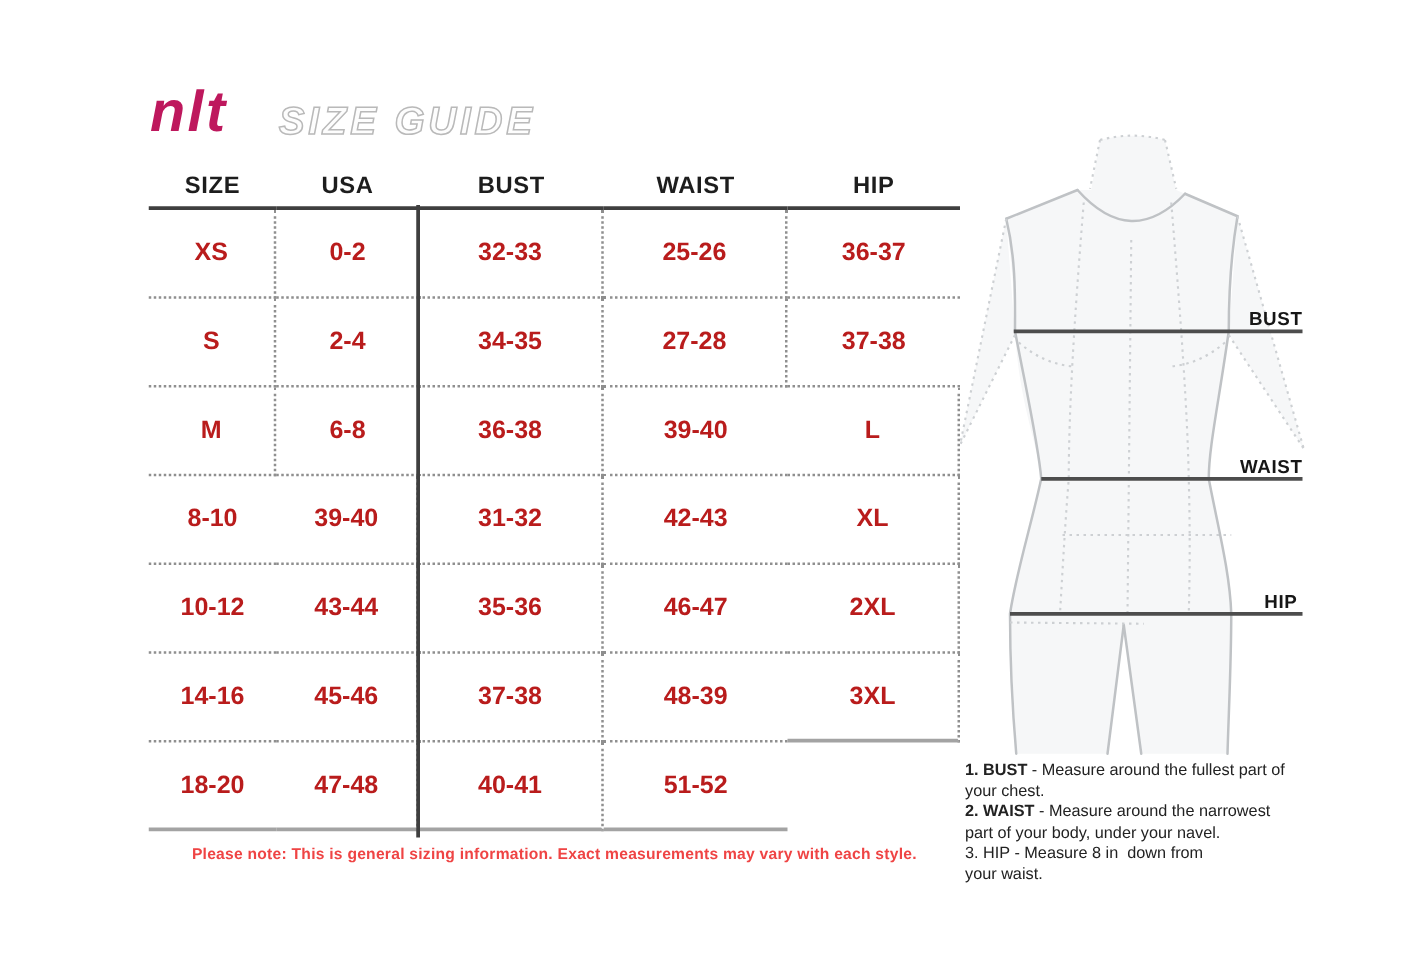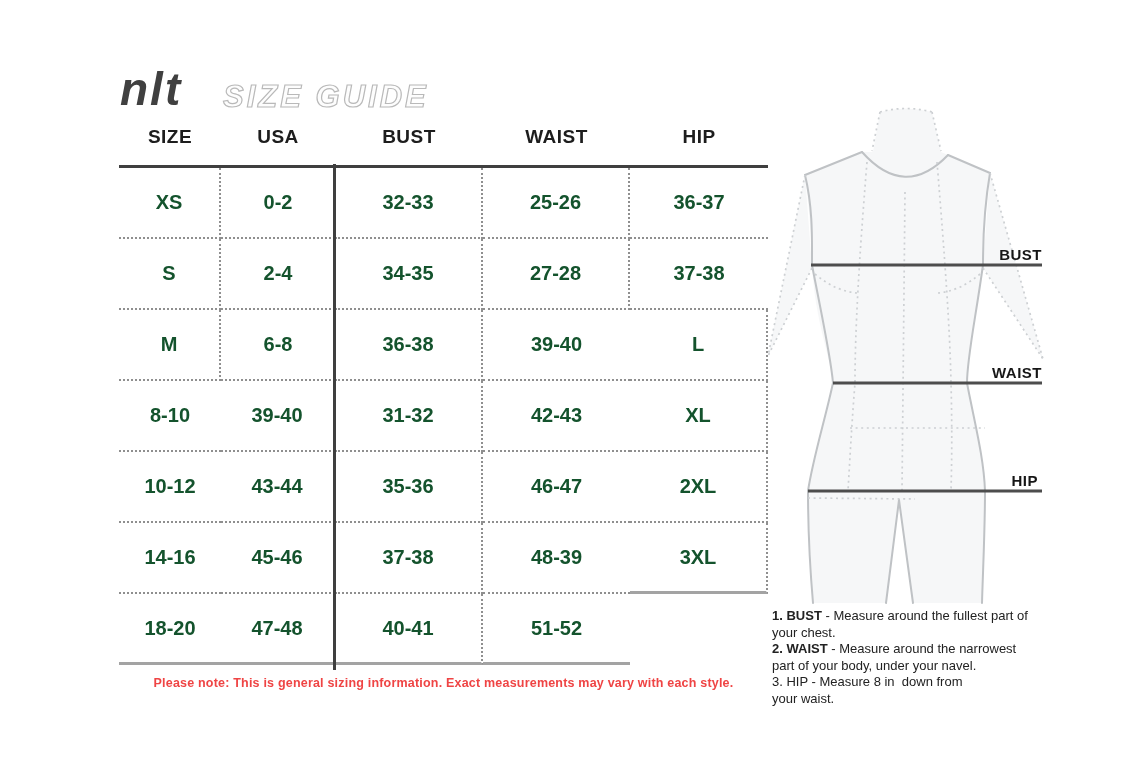--- a/index.html
+++ b/index.html
@@ -2,41 +2,41 @@
 <html><head>
 <meta charset="utf-8">
 <style>
   html,body{margin:0;padding:0;background:#ffffff;}
   .canvas{
     position:relative;width:1122px;height:782px;background:#ffffff;
     font-family:"Liberation Sans",sans-serif;overflow:hidden;color:#1d1d1d;
   }
   .logo{
     position:absolute;left:120px;top:62px;
-    font-size:46px;font-weight:bold;font-style:italic;letter-spacing:2px;color:#404040;
+    font-size:46px;font-weight:bold;font-style:italic;letter-spacing:2px;color:#be185d;
   }
   .title-outline{
     position:absolute;left:223px;top:79px;
     font-size:31px;font-weight:bold;letter-spacing:3px;
     color:#fdfdfd;font-style:italic;-webkit-text-stroke:1.2px #b9b9b9;
   }
   .size-table{
     position:absolute;left:119px;top:140px;width:649px;
     display:grid;
     grid-template-columns:102px 114px 148px 147px 138px;
     grid-template-rows:28px repeat(7,71px);
   }
   .th{
-    display:flex;align-items:flex-end;justify-content:center;padding-bottom:17px;
+    display:flex;align-items:flex-end;justify-content:center;padding-bottom:5px;
     font-weight:bold;font-size:19px;letter-spacing:0.5px;color:#1d1d1d;
     border-bottom:3px solid #3f3f3f;
   }
   .td{
     display:flex;align-items:center;justify-content:center;
-    font-weight:bold;font-size:20px;color:#14532d;
+    font-weight:bold;font-size:20px;color:#b91c1c;
     border-bottom:2px dotted #8f8f8f;
   }
   .c0,.c2,.c3{border-right:2px dotted #8f8f8f;}
   .r-last{border-bottom:3px solid #a3a3a3;}
   .vline{position:absolute;left:214px;top:24px;width:3px;height:506px;background:#3f3f3f;}
   .note{
     position:absolute;left:119px;top:676px;width:649px;text-align:center;
     font-size:12.5px;font-weight:bold;letter-spacing:0.2px;color:#ef4444;
   }
   .figure{position:absolute;left:755px;top:100px;}

